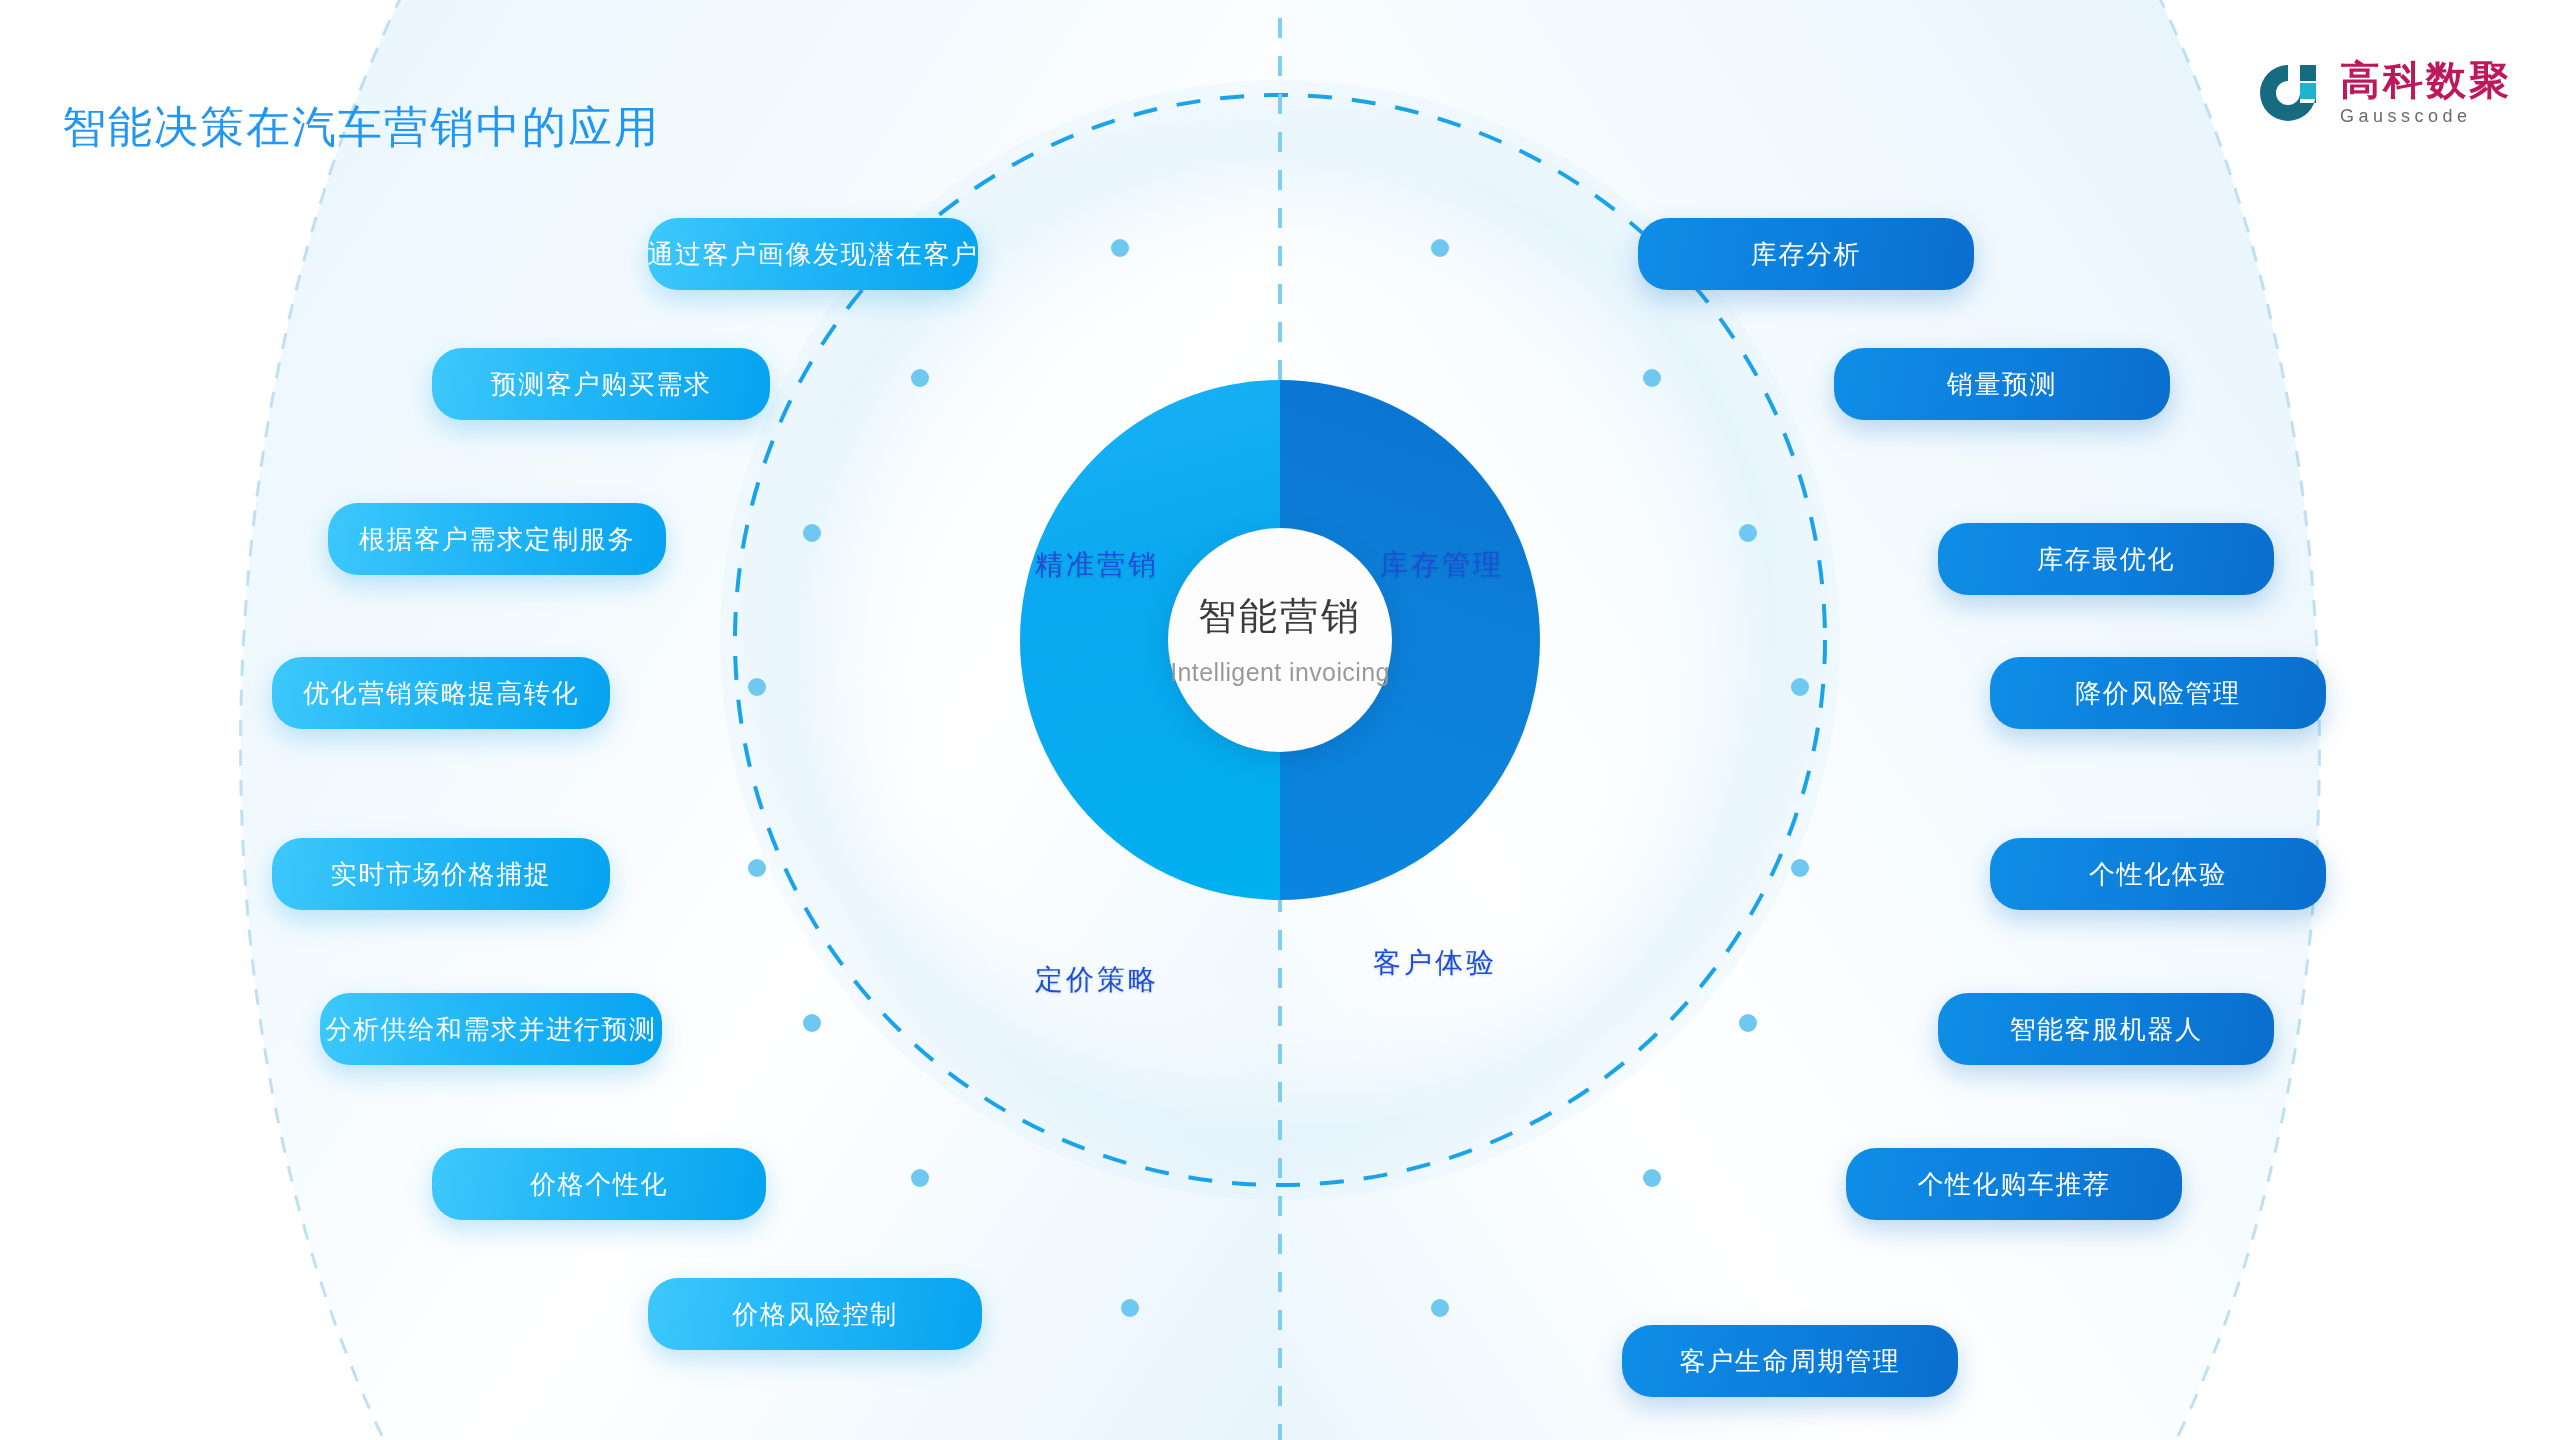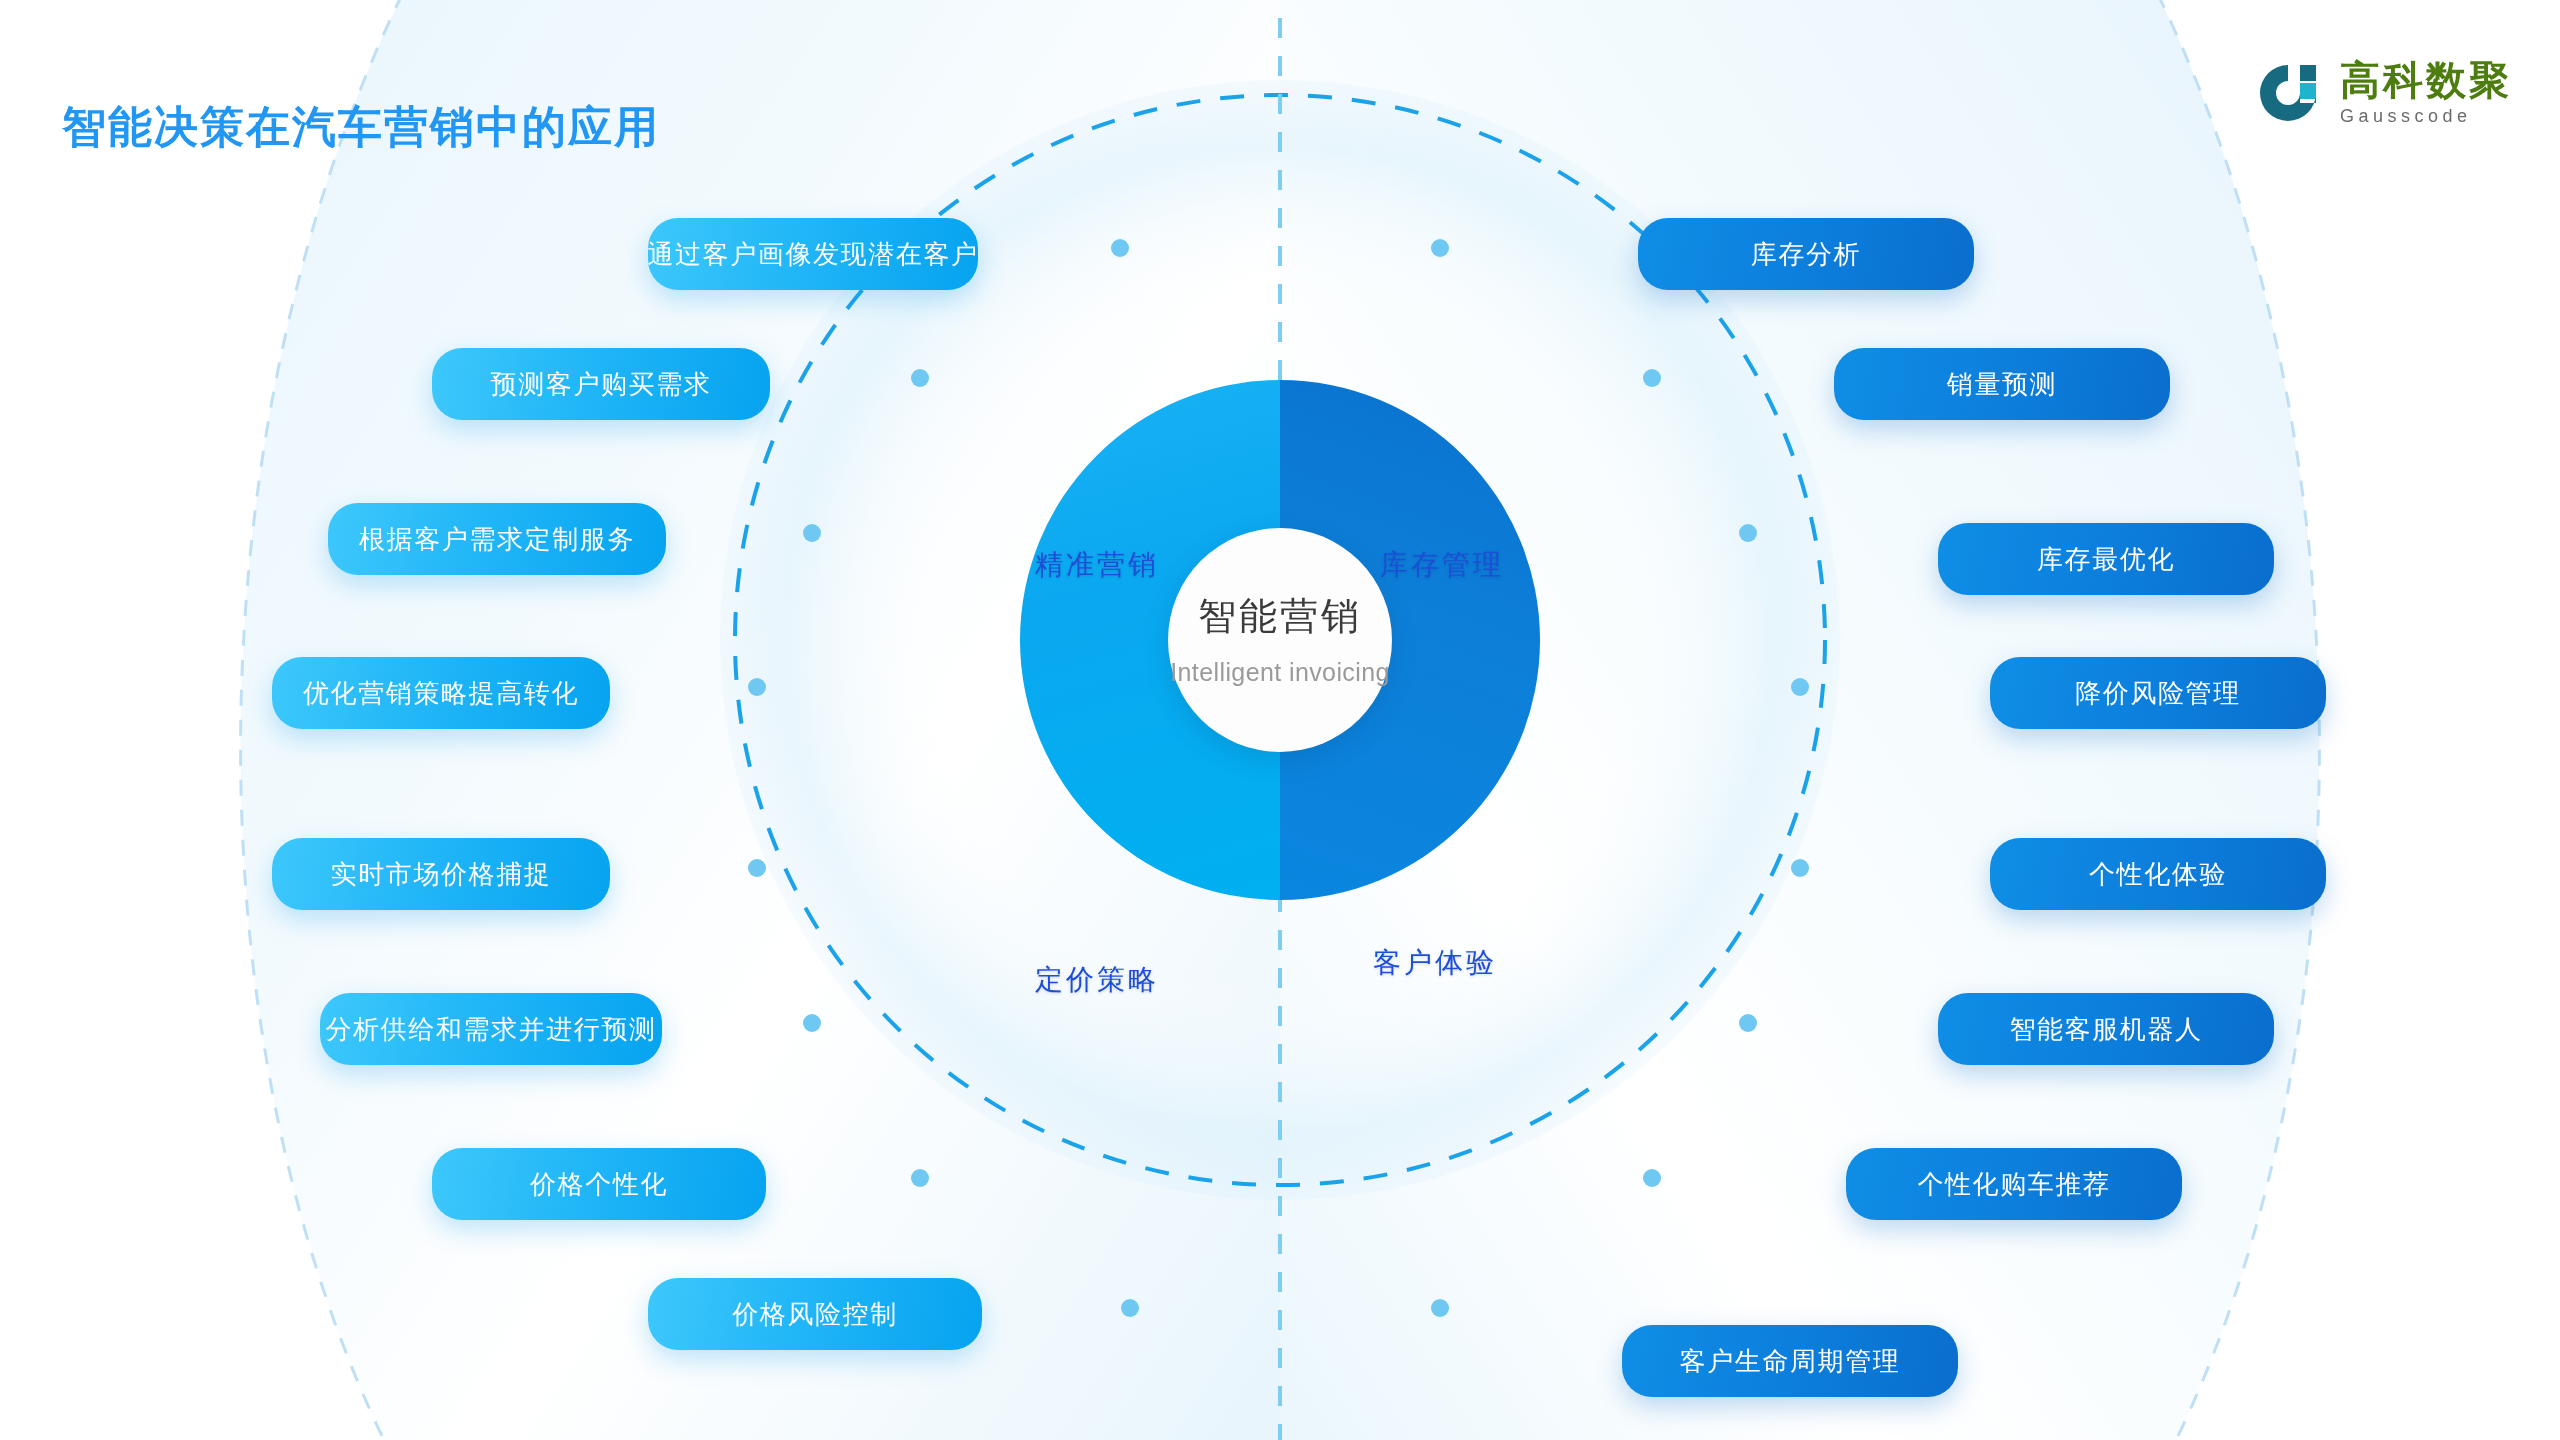--- a/index.html
+++ b/index.html
@@ -12,28 +12,28 @@
   }
   #stage{position:absolute;left:0;top:0;width:2560px;height:1440px;overflow:hidden;}
 
   
   #bg{position:absolute;left:0;top:0;width:2560px;height:1440px;}
 
   
   .title{
     position:absolute;left:62px;top:98px;
     font-size:44px;letter-spacing:2px;
-    color:#2196f3;font-weight:700;white-space:nowrap;
+    color:#2196f3;font-weight:400;white-space:nowrap;
   }
 
   
   .logo{position:absolute;right:48px;top:60px;display:flex;align-items:center;gap:20px;}
   .logo-mark{width:64px;height:64px;position:relative;flex:0 0 auto;}
   .logo-text{display:flex;flex-direction:column;line-height:1;}
-  .logo-cn{font-size:40px;font-weight:700;color:#4d7c0f;letter-spacing:3px;}
+  .logo-cn{font-size:40px;font-weight:700;color:#be185d;letter-spacing:3px;}
   .logo-en{font-size:18px;color:#6b6b6b;letter-spacing:4.5px;margin-top:7px;}
 
   
   .donut{
     position:absolute;left:1020px;top:380px;width:520px;height:520px;border-radius:50%;
     overflow:hidden;
   }
   .donut-half{position:absolute;top:0;width:50%;height:100%;}
   .donut-left{left:0;background:linear-gradient(165deg,#19b2f5 0%,#0aa8f0 40%,#00b0f0 100%);}
   .donut-right{right:0;background:linear-gradient(200deg,#0a72cf 0%,#0d7fd8 45%,#0a86e0 100%);}

